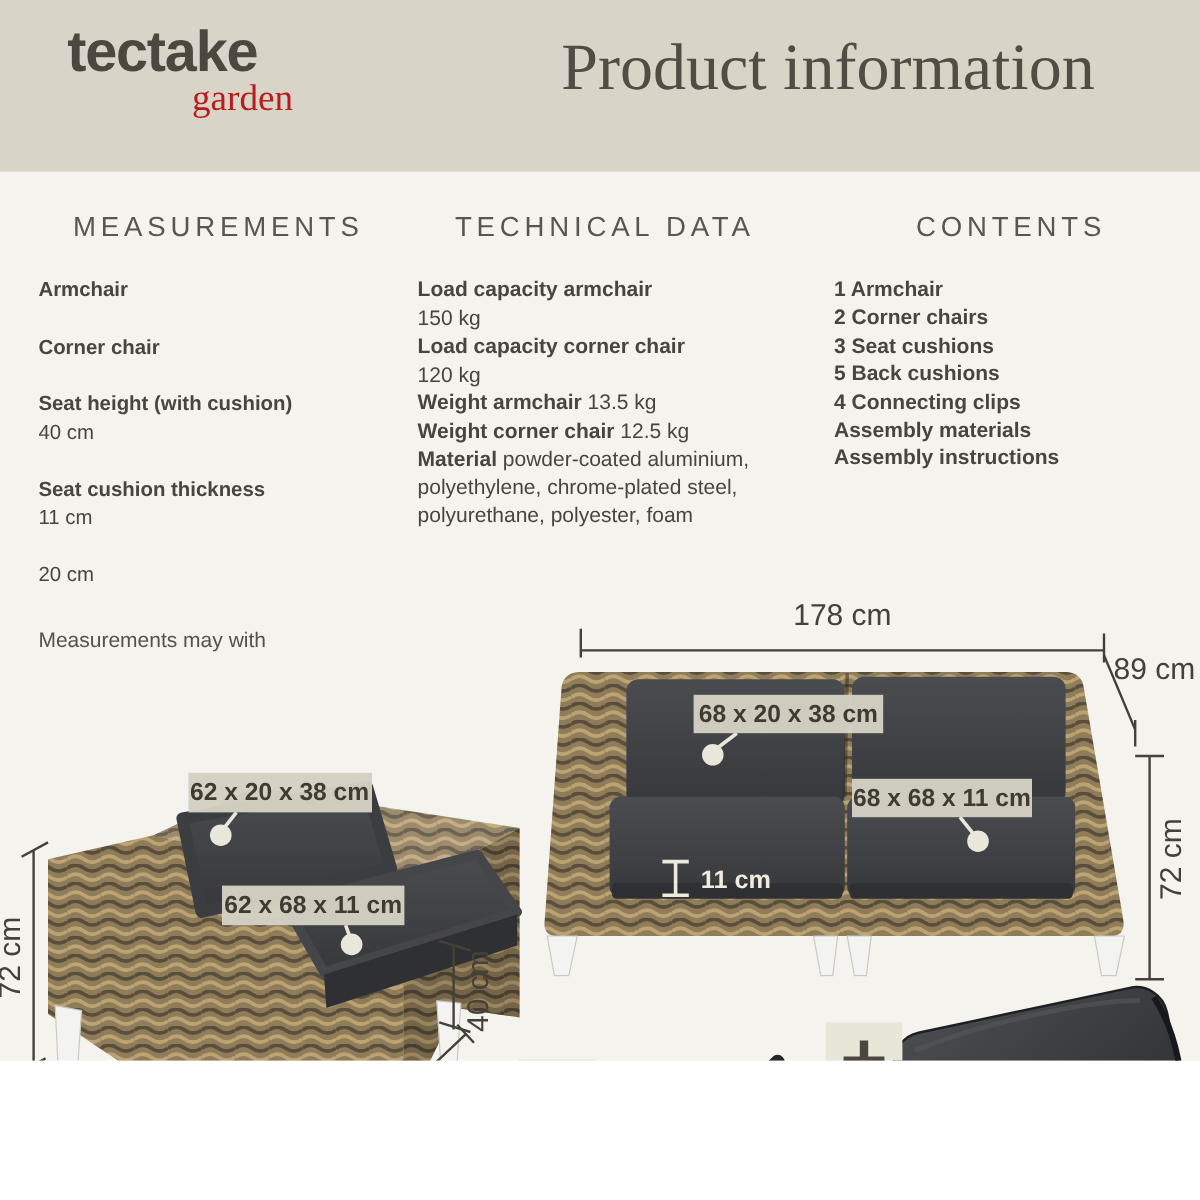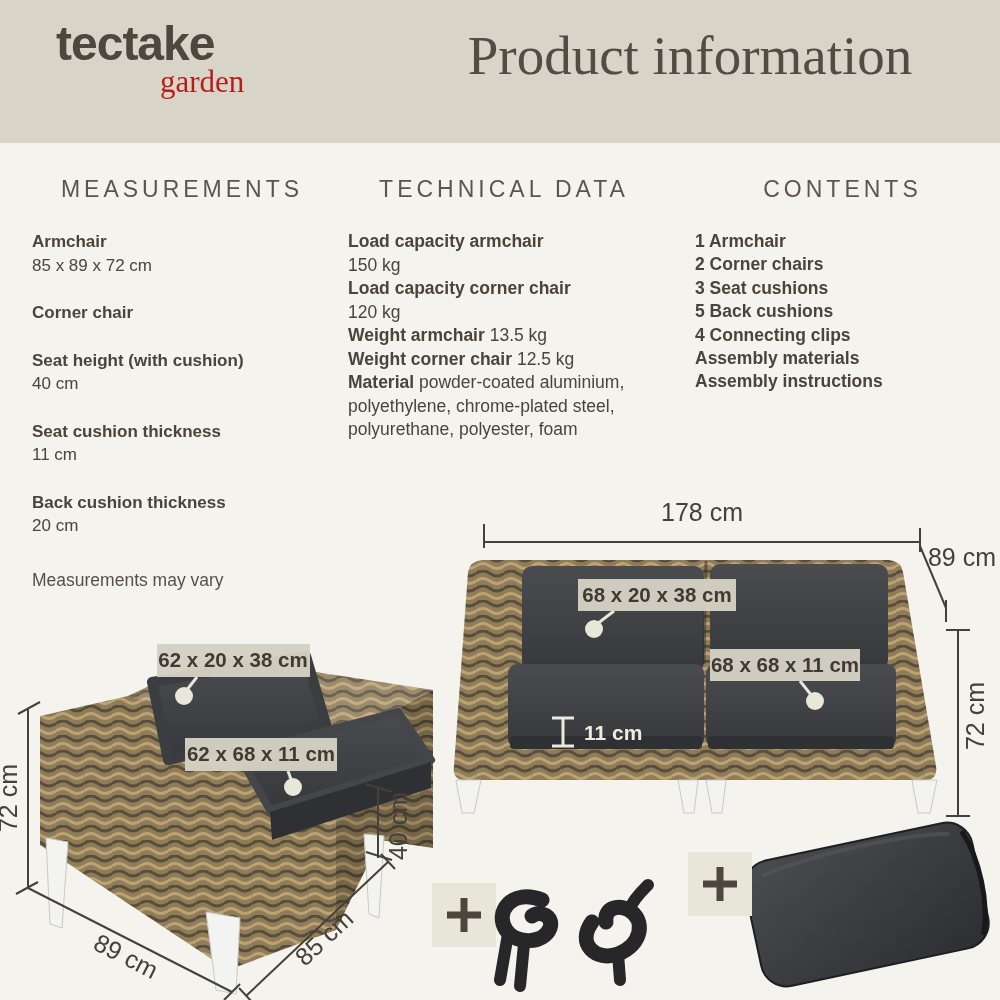--- a/index.html
+++ b/index.html
@@ -1,16 +1,16 @@
 <!DOCTYPE html>
 <html><head>
 <meta charset="utf-8">
 <style>
   html,body{margin:0;padding:0;background:#ffffff;}
-  .page{position:relative;width:1000px;height:1000px;background:#f5f3ed;overflow:hidden;
+  .page{position:relative;width:1000px;height:884px;background:#f5f3ed;overflow:hidden;
         font-family:"Liberation Sans",sans-serif;color:#49453d;}
   .header{position:absolute;top:0;left:0;width:1000px;height:143px;background:#d8d5c8;}
   .logo-main{position:absolute;left:56px;top:16px;font-size:48px;font-weight:800;color:#4c4840;letter-spacing:-1px;}
   .logo-sub{position:absolute;left:160px;top:64px;font-family:"Liberation Serif",serif;font-size:31px;color:#b91c1c;}
   .title{position:absolute;left:400px;top:24px;width:580px;margin:0;text-align:center;
          font-family:"Liberation Serif",serif;font-weight:400;font-size:55px;color:#514d44;}
   .col{position:absolute;top:176px;}
   .col h2{margin:0 0 27px 0;font-size:23px;font-weight:400;letter-spacing:4px;color:#5a564d;text-align:center;}
   .col-measure{left:32px;width:300px;}
   .col-tech{left:348px;width:312px;}
@@ -34,38 +34,36 @@
   <div class="header">
     <div class="logo-main">tectake</div>
     <div class="logo-sub">garden</div>
     <h1 class="title">Product information</h1>
   </div>
 
   <div class="col col-measure">
     <h2>MEASUREMENTS</h2>
     <div class="grp">
       <div class="b">Armchair</div>
-      <div>85 x 89 x 72 cm</div>
     </div>
     <div class="grp">
       <div class="b">Corner chair</div>
     </div>
     <div class="grp">
       <div class="b">Seat height (with cushion)</div>
       <div>40 cm</div>
     </div>
     <div class="grp">
       <div class="b">Seat cushion thickness</div>
       <div>11 cm</div>
     </div>
     <div class="grp">
-      <div class="b">Back cushion thickness</div>
       <div>20 cm</div>
     </div>
-    <div class="note">Measurements may vary</div>
+    <div class="note">Measurements may with</div>
   </div>
 
   <div class="col col-tech">
     <h2>TECHNICAL DATA</h2>
     <p class="tech"><span class="b">Load capacity armchair</span><br>
       <span>150 kg</span><br>
       <span class="b">Load capacity corner chair</span><br>
       <span>120 kg</span><br>
       <span class="b">Weight armchair</span>
       <span>13.5 kg</span><br>

